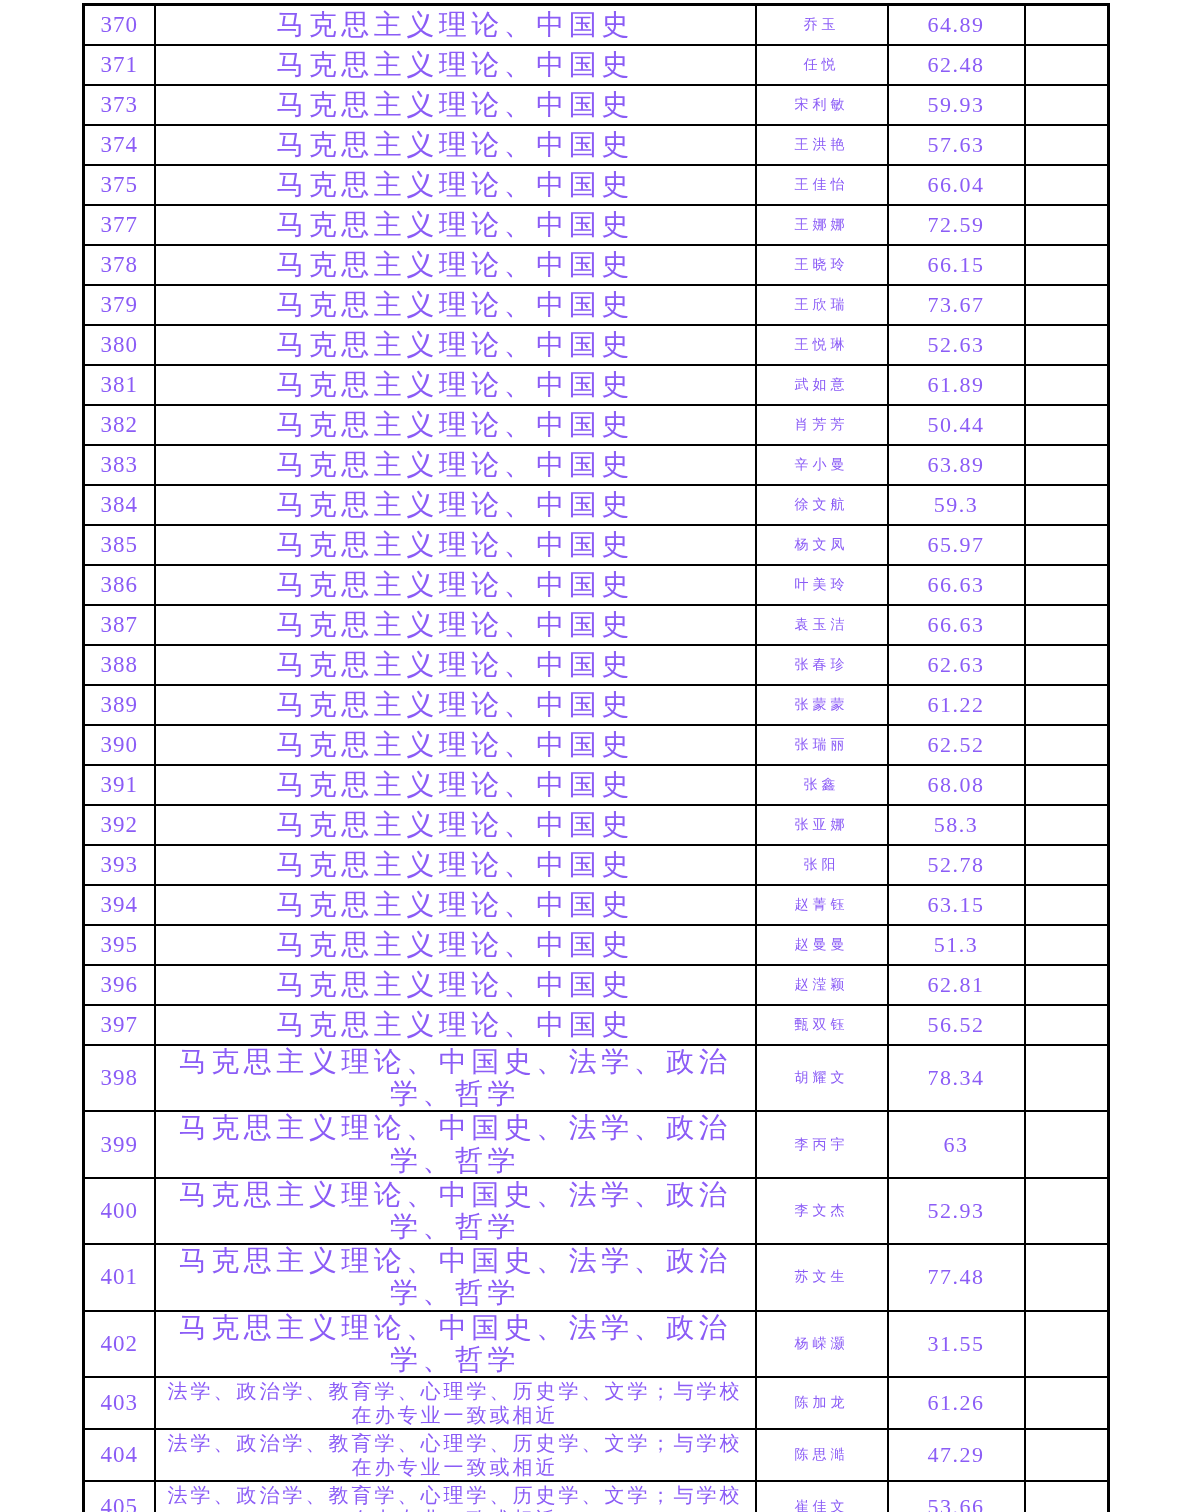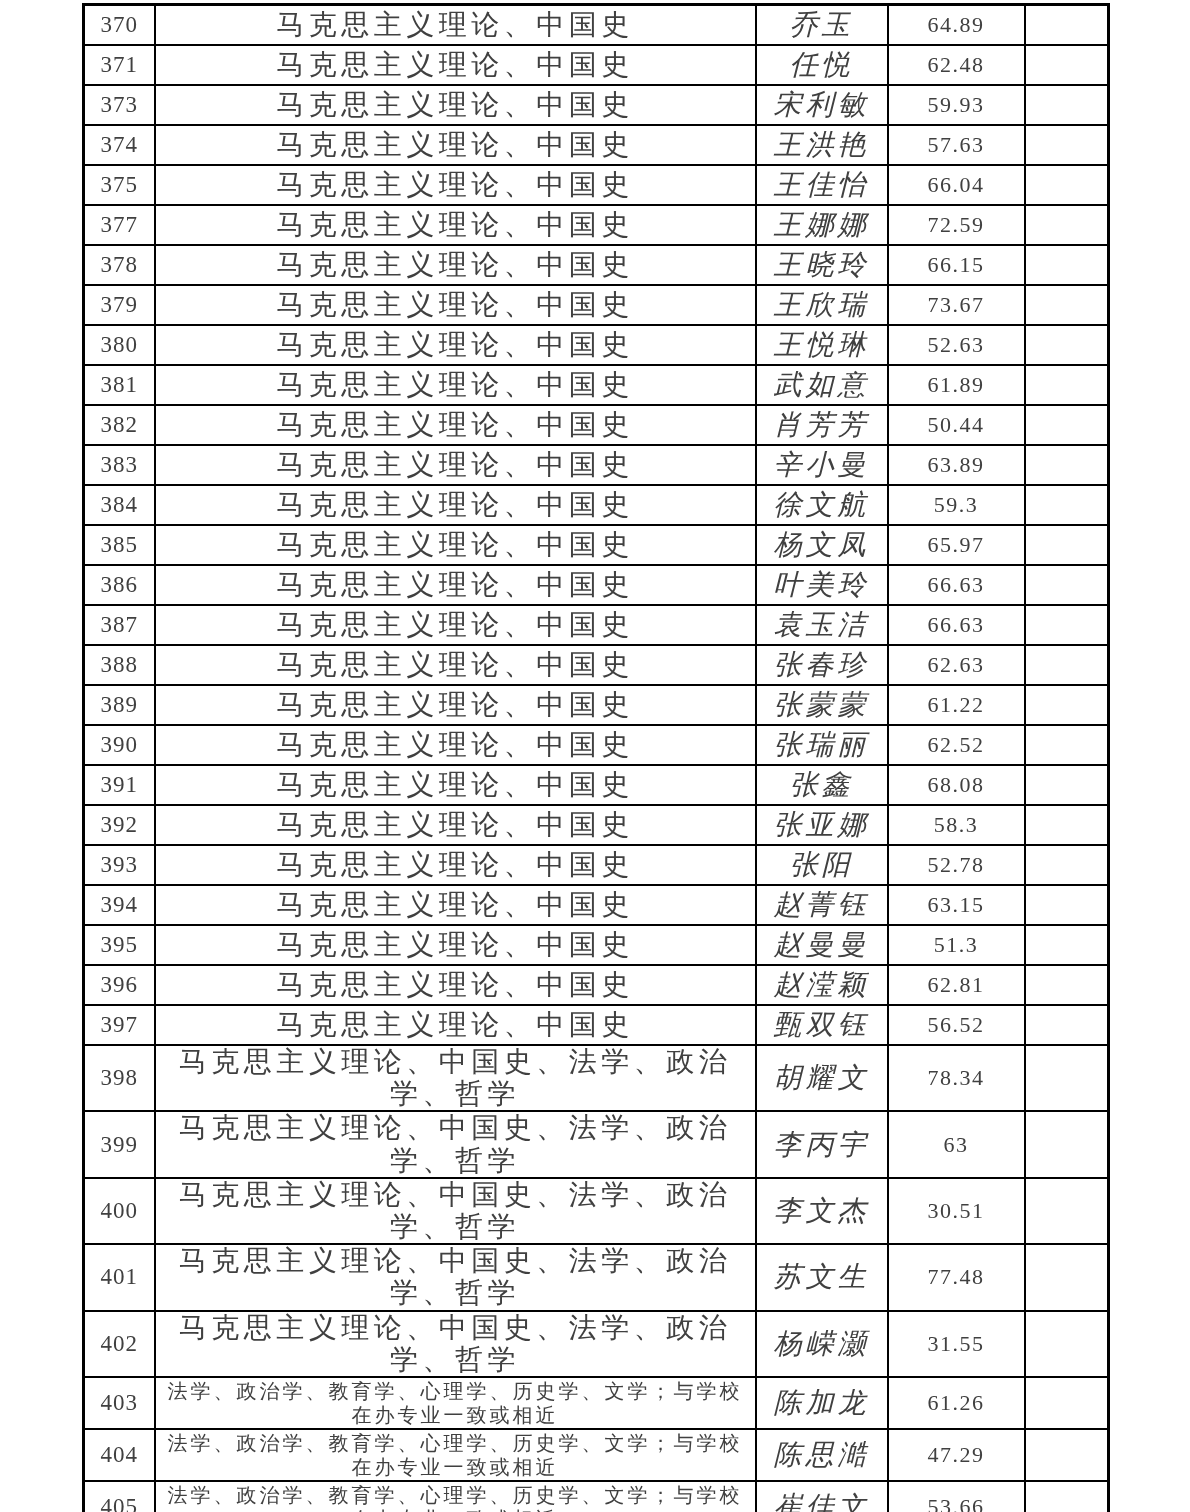--- a/index.html
+++ b/index.html
@@ -1,21 +1,21 @@
 <!DOCTYPE html>
 <html><head>
 <meta charset="utf-8">
 <style>
   html,body{margin:0;padding:0;background:#ffffff;}
   .page{
     position:relative;
     width:1190px;
     height:1512px;
     background:#ffffff;
-    color:#404040;
+    color:#8b5cf6;
     font-family:"Liberation Serif","DejaVu Serif",serif;
     overflow:hidden;
   }
   table.results{
     position:absolute;
     left:82px;
     top:3px;
     width:1025px;
     border-collapse:collapse;
     table-layout:fixed;
@@ -27,21 +27,21 @@
     vertical-align:middle;
     padding:0;
     overflow:hidden;
     white-space:normal;
   }
   tr.normal td{height:38px;}
   tr.tall td{height:50px;}
   td.no{font-size:23px;letter-spacing:1px;}
   td.majors{font-size:28px;letter-spacing:4.5px;line-height:1.15;}
   tr.tall td.majors{font-size:20px;letter-spacing:3px;line-height:24px;padding:0 3px;}
-  td.name{font-size:28px;letter-spacing:4px;font-style:italic;}
+  td.name{font-size:14px;letter-spacing:4px;}
   td.score{font-size:22px;letter-spacing:1.5px;border-radius:9px;}
 </style>
 </head>
 <body>
 
 <div class="page">
   <table class="results">
     <colgroup>
       <col style="width:71px">
       <col style="width:601px">
@@ -243,21 +243,21 @@
           <td class="no">399</td>
           <td class="majors">马克思主义理论、中国史、法学、政治学、哲学</td>
           <td class="name">李丙宇</td>
           <td class="score">63</td>
           <td class="blank"></td>
         </tr>
         <tr class="normal">
           <td class="no">400</td>
           <td class="majors">马克思主义理论、中国史、法学、政治学、哲学</td>
           <td class="name">李文杰</td>
-          <td class="score">30.51</td>
+          <td class="score">52.93</td>
           <td class="blank"></td>
         </tr>
         <tr class="normal">
           <td class="no">401</td>
           <td class="majors">马克思主义理论、中国史、法学、政治学、哲学</td>
           <td class="name">苏文生</td>
           <td class="score">77.48</td>
           <td class="blank"></td>
         </tr>
         <tr class="normal">

